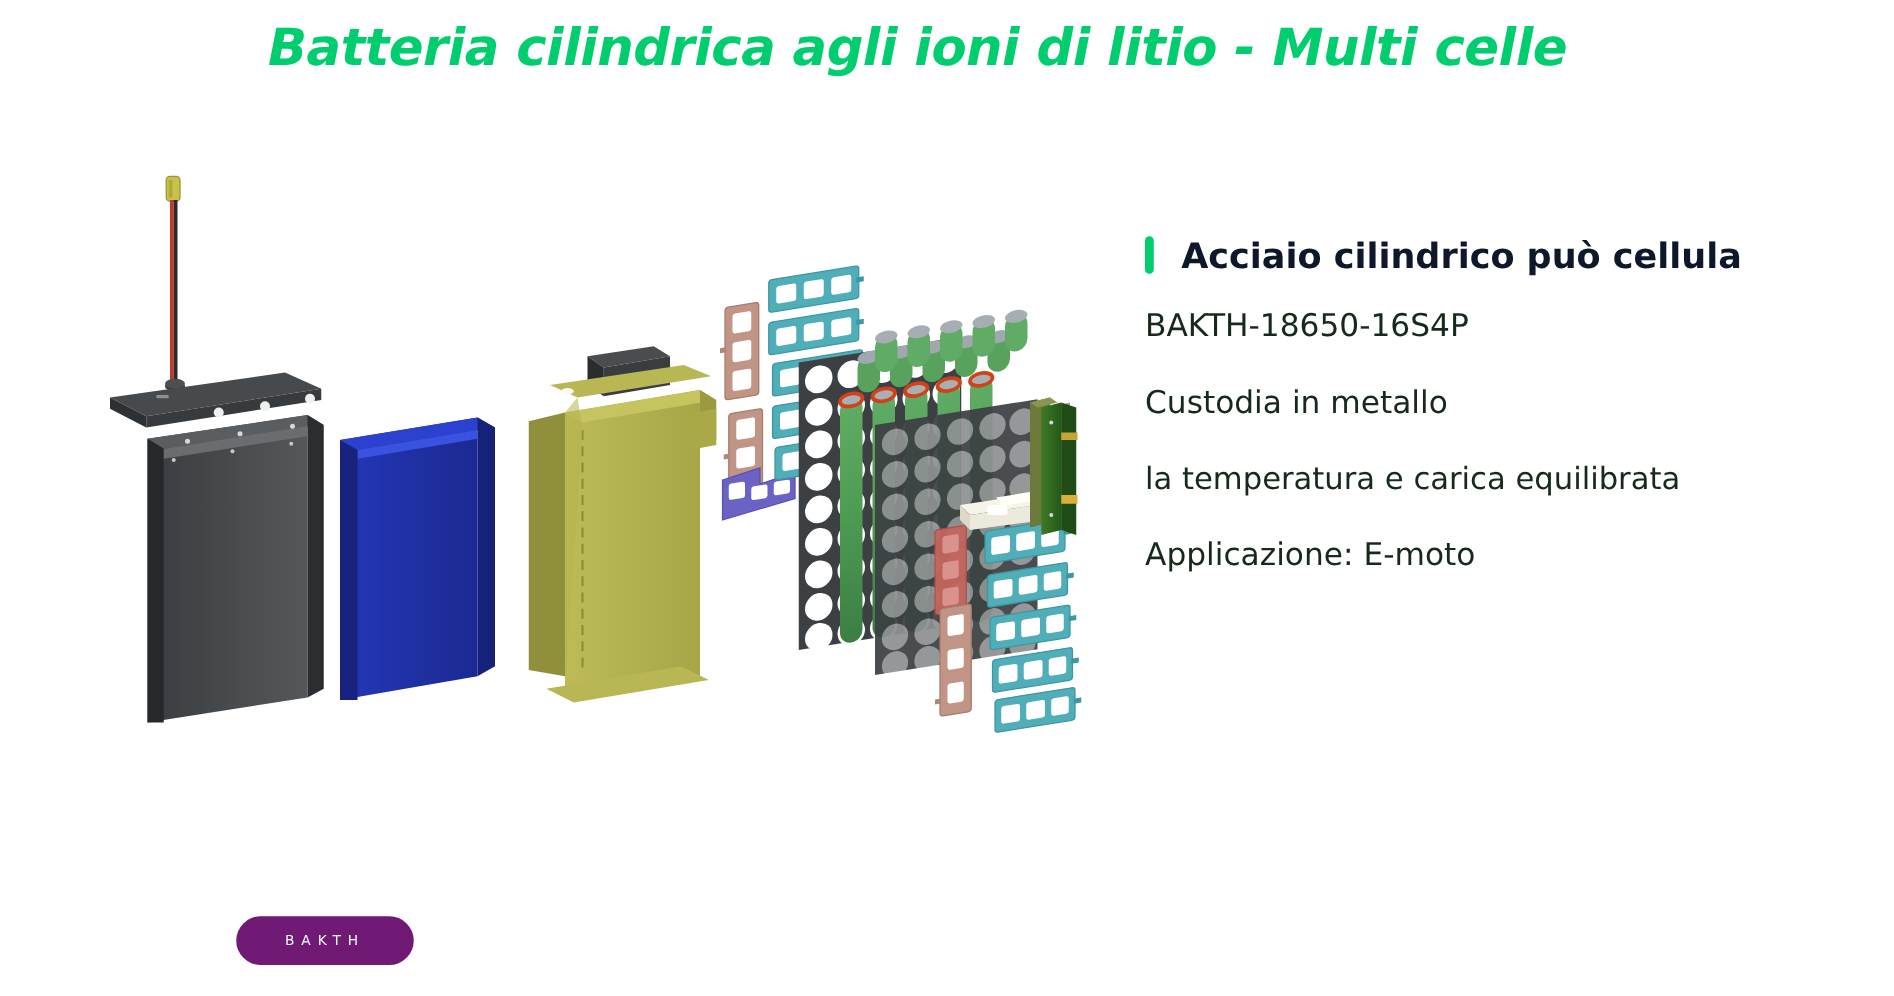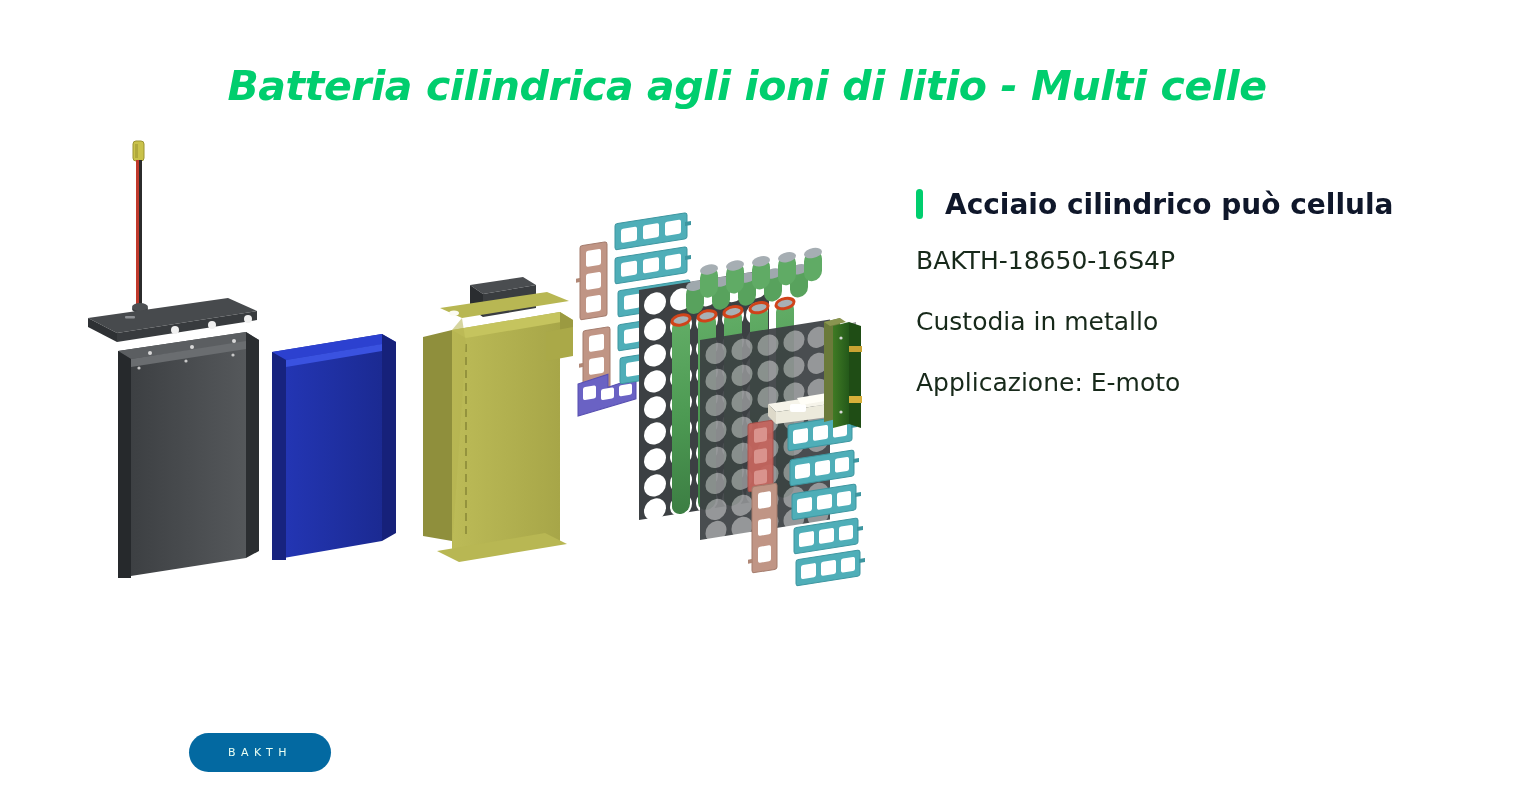--- a/index.html
+++ b/index.html
@@ -5,25 +5,25 @@
   html,body{margin:0;padding:0;background:#fff;}
   body{
     width:1515px;height:797px;overflow:hidden;position:relative;
     font-family:"Liberation Sans", sans-serif;
     -webkit-font-smoothing:antialiased;
   }
   .slide{position:absolute;inset:0;background:#ffffff;}
 
   
   .title{
-    position:absolute;left:17px;top:14px;width:1460px;
+    position:absolute;left:4px;top:14px;width:1460px;
     text-align:center;
     font-family:"DejaVu Sans", sans-serif;
     font-size:41px;font-weight:bold;font-style:italic;
-    color:#00CE6E;letter-spacing:-0.4px;white-space:nowrap;margin-top:48px;
+    color:#00CE6E;letter-spacing:-0.4px;white-space:nowrap;
   }
 
   
   .info{position:absolute;left:916px;top:178px;width:590px;}
   .info-head{position:relative;display:flex;align-items:center;height:52px;}
   .accent-bar{
     width:7px;height:30px;background:#00CE6E;border-radius:4px;
     flex:0 0 auto;margin-right:22px;
   }
   .info-head-text{
@@ -32,21 +32,21 @@
   }
   .info-line{
     font-family:"DejaVu Sans", sans-serif;
     font-size:25px;color:#17291a;line-height:61px;white-space:nowrap;
   }
   .info-line.narrow{font-size:24.5px;}
 
   
   .pill{
     position:absolute;left:189px;top:733px;width:142px;height:39px;
-    background:#0369a1;border-radius:20px;
+    background:#701a75;border-radius:20px;
     display:flex;align-items:center;justify-content:center;
   }
   .pill span{
     color:#eafff3;font-size:11px;letter-spacing:5.5px;
     font-family:"DejaVu Sans", sans-serif;
   }
 
   
   .stage{position:absolute;left:0;top:0;width:920px;height:700px;}
   .stage svg{display:block;}
@@ -484,20 +484,21 @@
   </svg>
   </div>
 
   <div class="info">
     <div class="info-head">
       <div class="accent-bar"></div>
       <div class="info-head-text">Acciaio cilindrico può cellula</div>
     </div>
     <div class="info-line">BAKTH-18650-16S4P</div>
     <div class="info-line">Custodia in metallo</div>
+    <div class="info-line narrow">la temperatura e carica equilibrata</div>
     <div class="info-line">Applicazione: E-moto</div>
   </div>
 
   <div class="pill">
     <span>BAKTH</span>
   </div>
 
 </div>
 
 </body></html>

